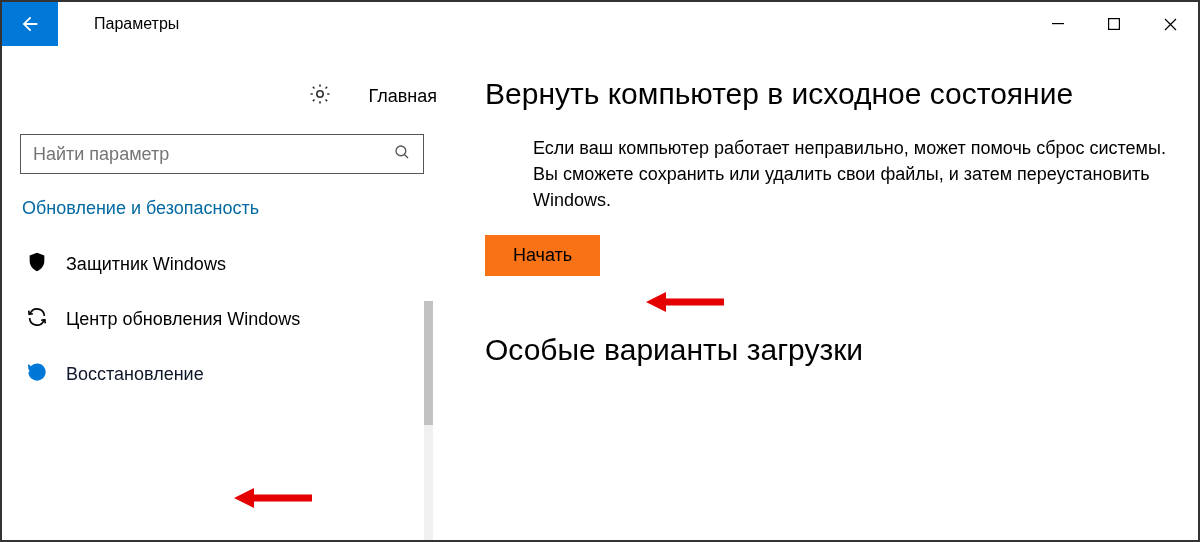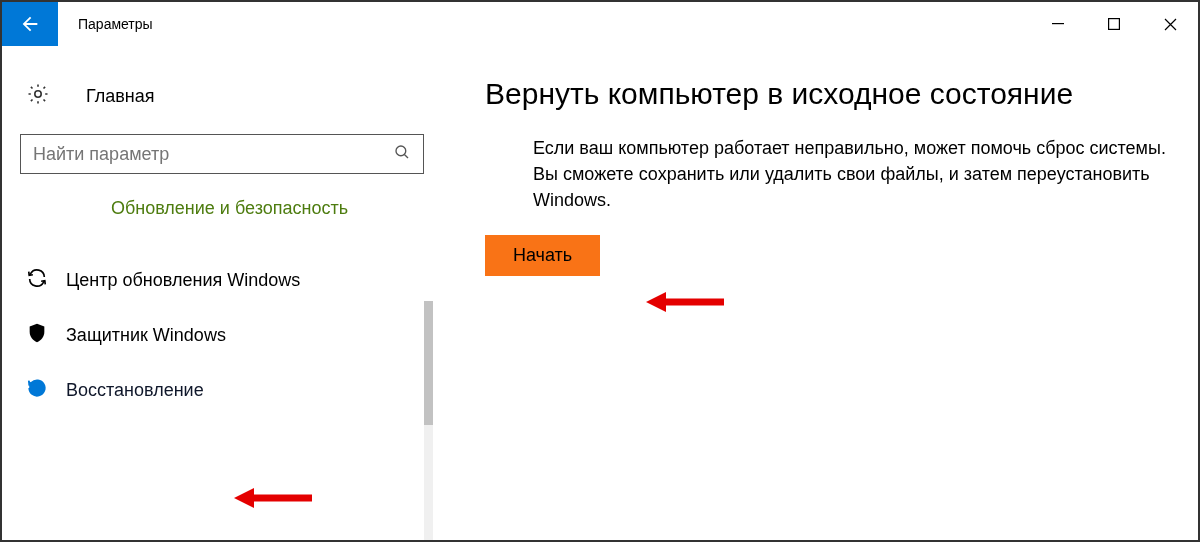--- a/index.html
+++ b/index.html
@@ -1,29 +1,29 @@
 <!DOCTYPE html>
 <html><head>
   <meta charset="utf-8">
   <style>
     * { margin: 0; padding: 0; box-sizing: border-box; }
     body { font-family: "Segoe UI", Tahoma, sans-serif; background: #fff; width: 1200px; height: 542px; overflow: hidden; position: relative; border: 2px solid #333; }
     .titlebar { display: flex; align-items: center; height: 44px; }
     .back-btn { width: 56px; height: 44px; background: #0078d7; display: flex; align-items: center; justify-content: center; }
     .back-btn svg { fill: #fff; }
-    .titlebar-title { font-size: 14px; padding-left: 20px; color: #000; }
+    .titlebar-title { font-size: 16px; padding-left: 36px; color: #000; }
     .win-controls { margin-left: auto; display: flex; }
     .win-btn { width: 56px; height: 44px; display: flex; align-items: center; justify-content: center; }
     .content { display: flex; height: calc(100% - 44px); }
     .sidebar { width: 435px; padding: 28px 0 0 18px; position: relative; }
-    .home-row { display: flex; align-items: center; gap: 36px; padding: 8px 0 24px 6px; }
+    .home-row { display: flex; align-items: center; gap: 36px; padding: 8px 0 24px 6px; justify-content: flex-end; }
     .home-row .lbl { font-size: 18px; }
     .search-box { display: flex; align-items: center; border: 1px solid #555; width: 404px; height: 40px; padding: 0 12px; margin-bottom: 24px; }
     .search-box input { border: none; outline: none; font-size: 18px; flex: 1; background: transparent; color: #0c4a6e; }
-    .section-title { font-size: 18px; color: #4d7c0f; margin-bottom: 34px; padding-left: 2px; text-align: center; }
+    .section-title { font-size: 18px; color: #0369a1; margin-bottom: 18px; padding-left: 2px; }
     .nav { position: relative; }
     .nav-item { display: flex; align-items: center; gap: 18px; padding: 14px 0 14px 6px; font-size: 18px; color: #000; cursor: pointer; }
     .nav-item.active { color: #0f172a; }
     .nav-item.active svg { stroke: #0078d7; fill: #0078d7; }
     .scroll-track { position: absolute; left: 422px; top: 255px; width: 9px; height: 280px; background: #f0f0f0; }
     .scroll-thumb { width: 9px; height: 124px; background: #c2c2c2; }
     .main { flex: 1; padding: 28px 30px 0 48px; overflow: hidden; }
     .h1 { font-size: 30px; font-weight: 400; line-height: 1.35; margin-bottom: 20px; }
     .p { font-size: 18px; line-height: 1.45; margin-bottom: 22px; max-width: 640px; margin-left: 48px; }
     .btn { background: #f97316; border: none; font-size: 18px; padding: 10px 28px; cursor: pointer; }
@@ -80,37 +80,37 @@
             <line x1="20" y1="20" x2="15.2" y2="15.2"></line>
           </svg>
       </span>
     </div>
 
     <div class="section-title">Обновление и безопасность</div>
 
     <div class="nav">
       <div class="nav-item">
         <span>
+          <svg width="22" height="22" viewBox="0 0 24 24">
+              <path fill="#000" d="M12 2 L20 5 V11 C20 16 16.5 20.5 12 22 C7.5 20.5 4 16 4 11 V5 Z"></path>
+            </svg>
+        </span>
+        <span>Защитник Windows</span>
+      </div>
+
+      <div class="nav-item">
+        <span>
           <svg width="22" height="22" viewBox="0 0 24 24" fill="none" stroke="#000" stroke-width="1.8">
               <path d="M20 11A8 8 0 0 0 5 7.3L3.5 9"></path>
               <path d="M4 13a8 8 0 0 0 15 3.7l1.5-1.7"></path>
               <polyline points="3 5 3.5 9 7.5 8.5"></polyline>
               <polyline points="21 19 20.5 15 16.5 15.5"></polyline>
             </svg>
         </span>
         <span>Центр обновления Windows</span>
-      </div>
-
-      <div class="nav-item">
-        <span>
-          <svg width="22" height="22" viewBox="0 0 24 24">
-              <path fill="#000" d="M12 2 L20 5 V11 C20 16 16.5 20.5 12 22 C7.5 20.5 4 16 4 11 V5 Z"></path>
-            </svg>
-        </span>
-        <span>Защитник Windows</span>
       </div>
 
 
       <div class="nav-item active">
         <span>
           <svg width="22" height="22" viewBox="0 0 24 24" fill="none" stroke="#0078d7" stroke-width="1.8">
               <path d="M3.5 12a8.5 8.5 0 1 0 2.5-6L3.5 8.5"></path>
               <polyline points="3 4 3.5 8.5 8 8"></polyline>
               <polyline points="12 7.5 12 12.5 15.5 14.5"></polyline>
             </svg>
@@ -122,20 +122,21 @@
     <div class="scroll-track">
       <div class="scroll-thumb"></div>
     </div>
   </div>
 
   <div class="main">
     <h1 class="h1">Вернуть компьютер в исходное состояние</h1>
     <p class="p">Если ваш компьютер работает неправильно, может помочь сброс системы. Вы сможете сохранить или удалить свои файлы, и затем переустановить Windows.</p>
     <button class="btn">Начать</button>
     <div class="section-gap"></div>
+    <h1 class="h1">Особые варианты загрузки</h1>
   </div>
 </div>
 
 <div class="arrow-red" style="left:232px; top:484px;">
   <svg width="78" height="24" viewBox="0 0 78 24">
       <line x1="78" y1="12" x2="14" y2="12" stroke="#e40000" stroke-width="7"></line>
       <polygon points="0,12 20,2 20,22" fill="#e40000"></polygon>
     </svg>
 </div>
 <div class="arrow-red" style="left:644px; top:288px;">

